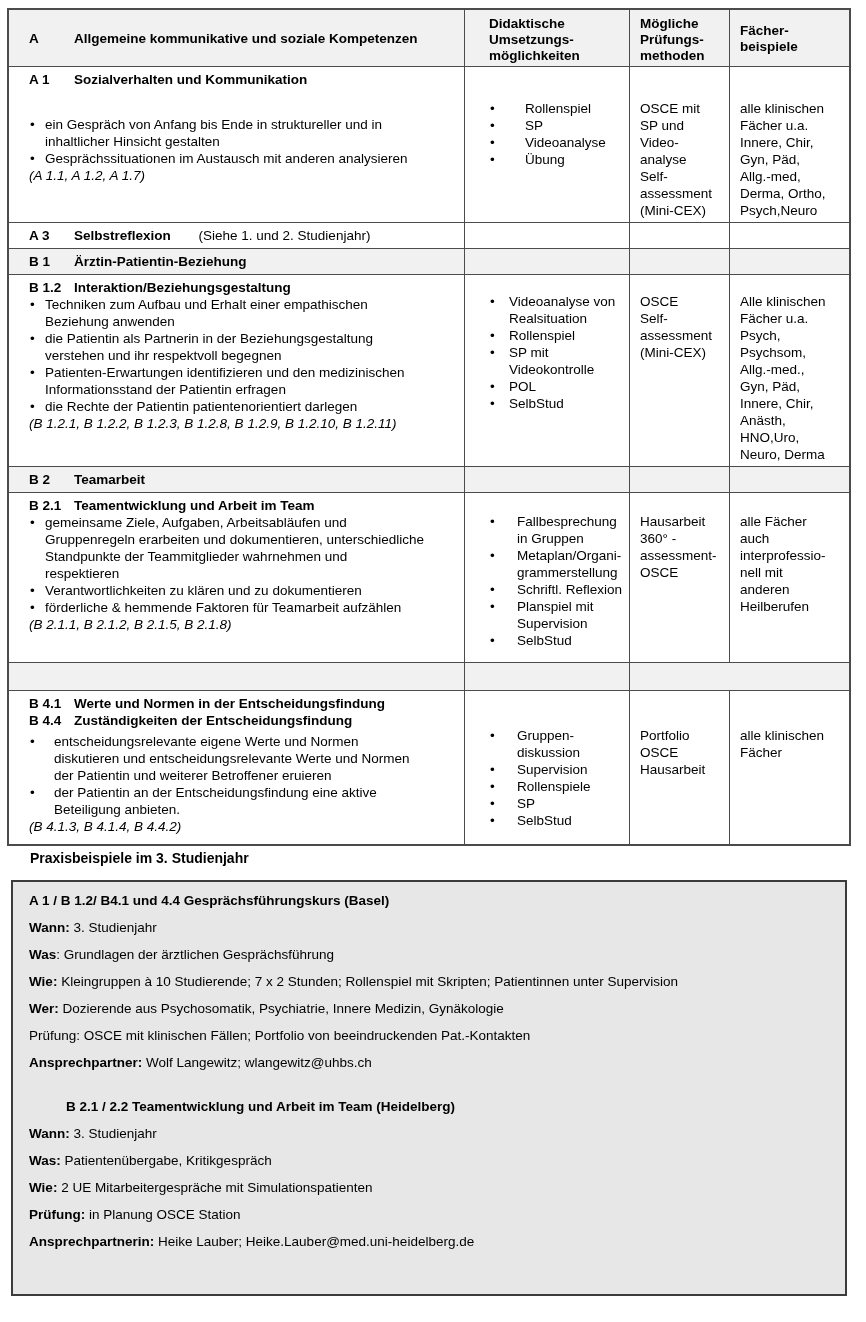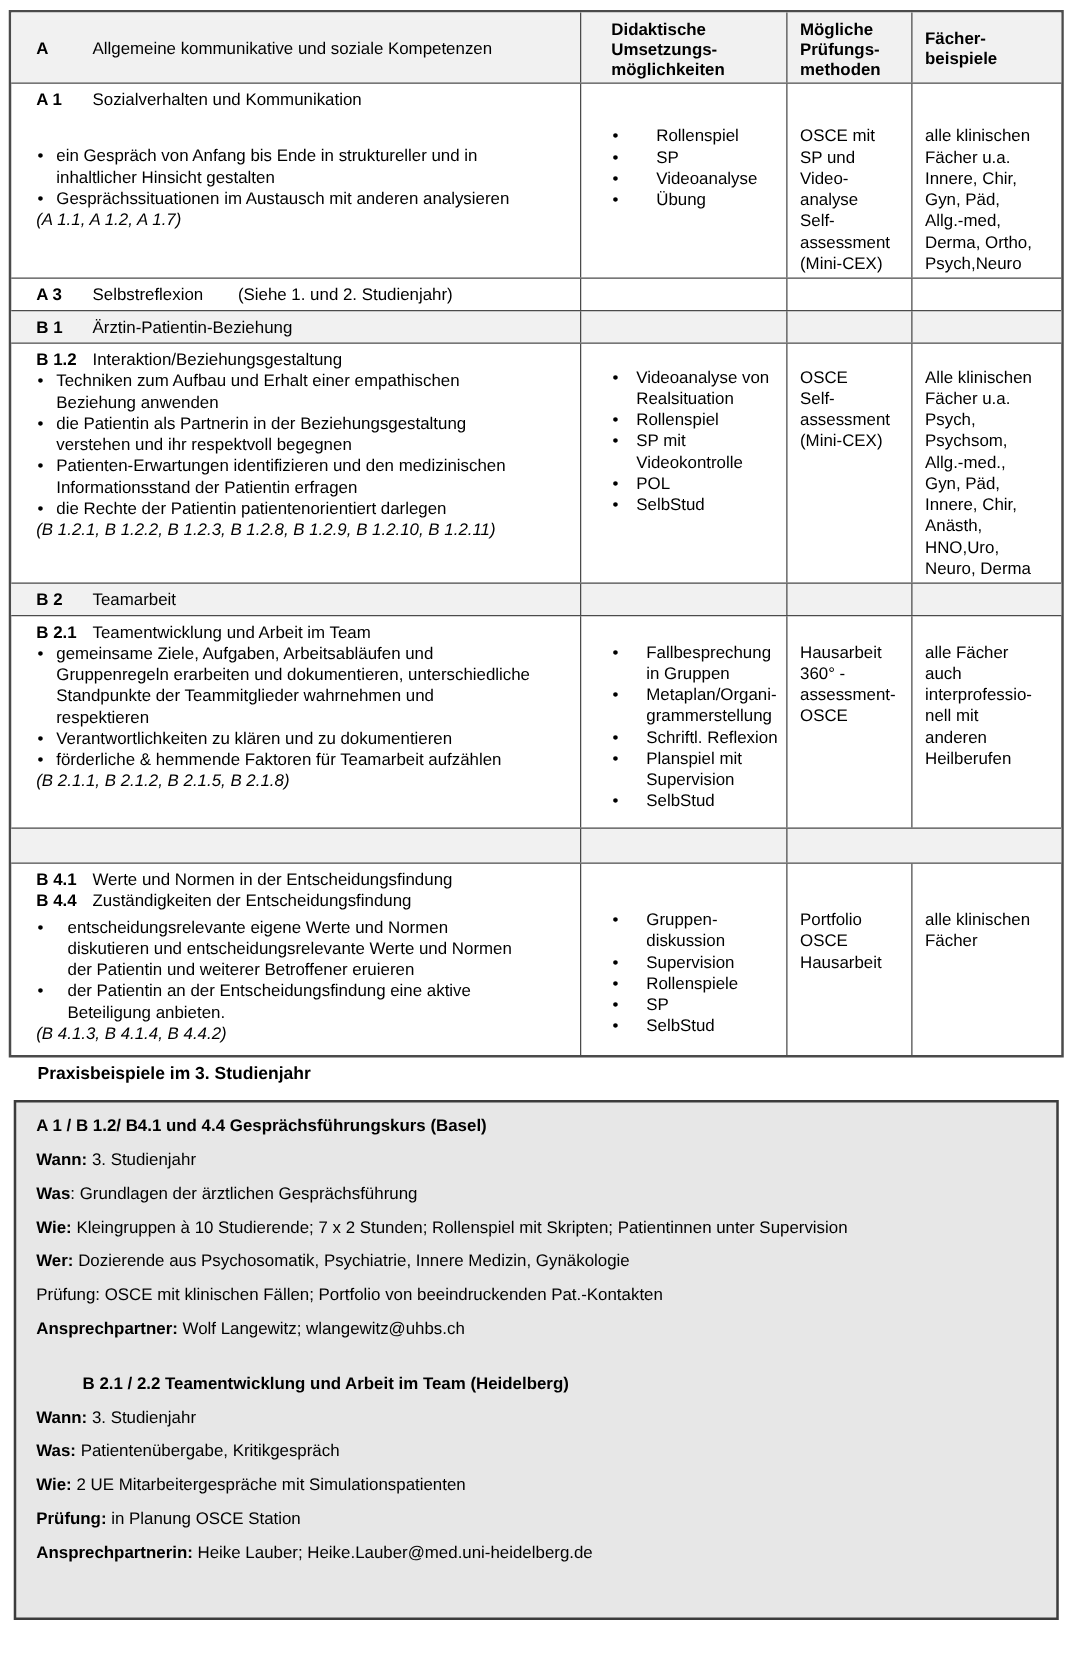--- a/index.html
+++ b/index.html
@@ -20,21 +20,21 @@
   .trow.shade{background:var(--shade);}
   .cell{border-left:1px solid var(--bc);padding:2px 6px 2px 10px;}
   .trow>.cell:first-child{border-left:none;}
   .pre{white-space:pre-line;}
 
   
   .thead .c1{display:flex;align-items:center;padding-left:20px;}
   .thead .cell{font-weight:bold;line-height:16px;padding-top:6px;}
   .thead .c4{padding-top:13px;}
   .num{display:inline-block;width:45px;font-weight:bold;flex:0 0 45px;}
-  .htitle{font-weight:normal;}
+  .htitle{font-weight:bold;}
   .hsuffix{font-weight:normal;margin-left:24px;}
 
   
   .c1{padding:4px 8px 4px 20px;}
   .hrow{display:flex;}
   .single{display:flex;align-items:center;}
   .blist{list-style:none;}
   .blist li{display:flex;}
   .dot{flex:0 0 16px;padding-left:1px;}
   .dot.w25{flex:0 0 25px;}

